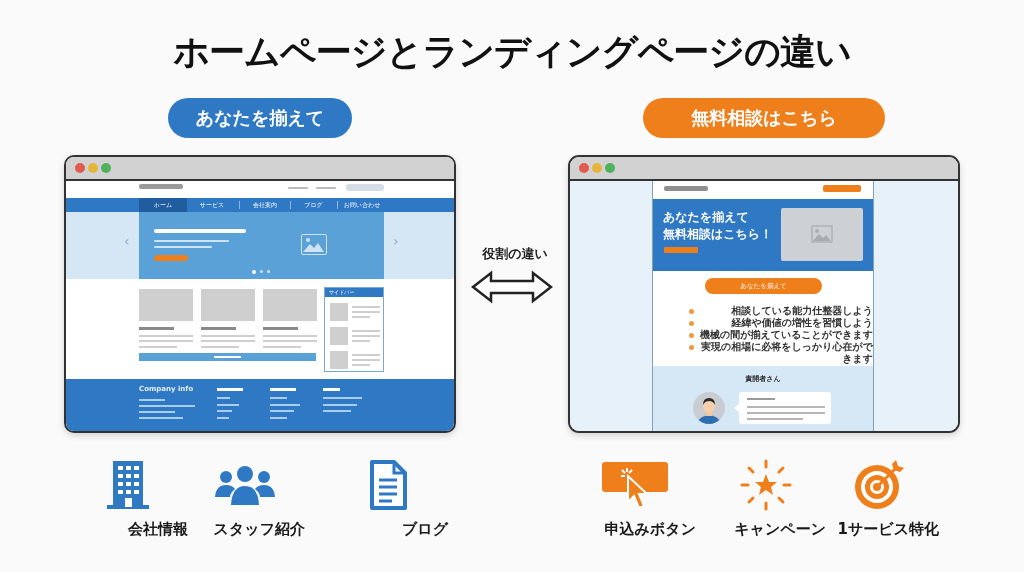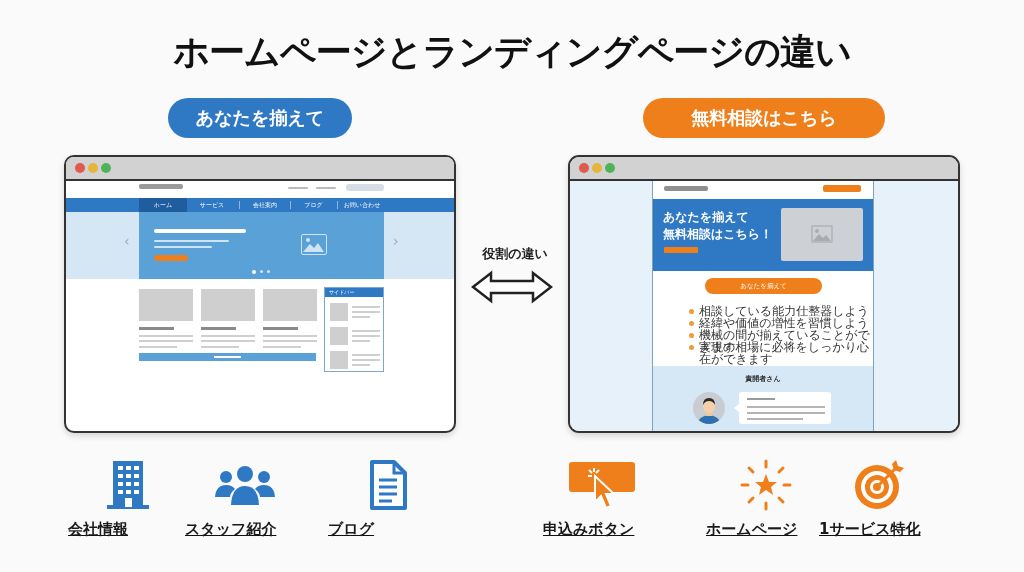--- a/index.html
+++ b/index.html
@@ -53,33 +53,33 @@
   .lp-bg { position: absolute; top: 24px; left: 0; right: 0; bottom: 0; background: #e7f1fa; }
   .lp-col { position: absolute; top: 24px; left: 82px; width: 222px; bottom: 0; background: #fff;
     border-left: 1px solid #7fa0bf; border-right: 1px solid #7fa0bf; }
   .lp-hero { position: absolute; top: 18px; left: 0; right: 0; height: 72px; background: #2f78c4; }
   .lp-hero-text { position: absolute; left: 10px; top: 10px; font-size: 12px; font-weight: bold;
     color: #fff; line-height: 17px; }
   .lp-hero-img { position: absolute; right: 10px; top: 9px; width: 82px; height: 53px; background: #cdd0d4; border-radius: 2px; }
   .lp-cta { position: absolute; top: 97px; left: 52px; width: 117px; height: 16px; border-radius: 8px;
     background: #ef7f1a; color: #fff; font-size: 6.5px; display: flex; align-items: center; justify-content: center; }
   .lp-list { position: absolute; top: 124px; left: 36px; list-style: none; }
-  .lp-list li { font-size: 12px; color: #333; height: 12px; line-height: 12px; position: relative; padding-left: 10px; font-weight: normal; }
+  .lp-list li { font-size: 10px; color: #333; height: 12px; line-height: 12px; position: relative; padding-left: 10px; font-weight: bold; text-align: right; }
   .lp-list li::before { content: ""; position: absolute; left: 0; top: 4px; width: 5px; height: 5px; border-radius: 50%; background: #ef9a3c; }
   .lp-testi { position: absolute; top: 185px; left: 0; right: 0; bottom: 0; background: #d6e7f5; padding-left: 8px; }
   .testi-title { position: absolute; top: 8px; left: 0; right: 0; text-align: center; font-size: 7px; font-weight: bold; color: #333; }
   .avatar { position: absolute; left: 40px; top: 26px; width: 32px; height: 32px; border-radius: 50%; background: #c9ccd0; overflow: hidden; }
   .bubble { position: absolute; left: 86px; top: 26px; width: 92px; height: 32px; background: #fff; border-radius: 3px; }
   .bubble::before { content: ""; position: absolute; left: -5px; top: 12px; border-right: 5px solid #fff; border-top: 4px solid transparent; border-bottom: 4px solid transparent; }
   .gline { position: absolute; height: 2px; background: #b5b5b5; }
 
   .mid-label { position: absolute; left: 470px; top: 245px; width: 90px; text-align: center; font-size: 13px; font-weight: bold; color: #222; }
   .mid-arrow { position: absolute; left: 471px; top: 270px; }
 
-  .feat { position: absolute; top: 458px; width: 120px; text-align: left; text-decoration: underline; }
+  .feat { position: absolute; top: 458px; width: 120px; text-align: right; }
   .feat .ic { height: 54px; display: flex; align-items: center; justify-content: center; }
   .feat .lbl { margin-top: 8px; font-size: 15px; font-weight: bold; color: #1a1a1a; }
 </style>
 </head>
 <body>
 
 <div class="title">ホームページとランディングページの違い</div>
 
 <div class="pill blue">あなたを揃えて</div>
 <div class="pill orange">無料相談はこちら</div>
@@ -153,20 +153,41 @@
     <div class="line" style="left:27px;top:23px;width:28px;"></div>
     <div class="line" style="left:27px;top:28px;width:18px;"></div>
     <div class="line" style="left:27px;top:42px;width:28px;"></div>
     <div class="line" style="left:27px;top:47px;width:28px;"></div>
     <div class="line" style="left:27px;top:52px;width:18px;"></div>
     <div class="line" style="left:27px;top:66px;width:28px;"></div>
     <div class="line" style="left:27px;top:71px;width:28px;"></div>
     <div class="line" style="left:27px;top:76px;width:18px;"></div>
   </div>
 
+  <div class="hp-footer">
+    <div class="footer-title">Company info</div>
+    <div class="wline" style="left:73px;top:20px;width:26px;"></div>
+    <div class="wline" style="left:73px;top:26px;width:56px;"></div>
+    <div class="wline" style="left:73px;top:32px;width:36px;"></div>
+    <div class="wline" style="left:73px;top:38px;width:44px;"></div>
+    <div class="wline b" style="left:151px;top:9px;width:26px;"></div>
+    <div class="wline" style="left:151px;top:18px;width:13px;"></div>
+    <div class="wline" style="left:151px;top:25px;width:22px;"></div>
+    <div class="wline" style="left:151px;top:31px;width:15px;"></div>
+    <div class="wline" style="left:151px;top:38px;width:12px;"></div>
+    <div class="wline b" style="left:204px;top:9px;width:26px;"></div>
+    <div class="wline" style="left:204px;top:18px;width:17px;"></div>
+    <div class="wline" style="left:204px;top:25px;width:30px;"></div>
+    <div class="wline" style="left:204px;top:31px;width:24px;"></div>
+    <div class="wline" style="left:204px;top:38px;width:17px;"></div>
+    <div class="wline b" style="left:257px;top:9px;width:17px;"></div>
+    <div class="wline" style="left:257px;top:18px;width:39px;"></div>
+    <div class="wline" style="left:257px;top:25px;width:34px;"></div>
+    <div class="wline" style="left:257px;top:31px;width:28px;"></div>
+  </div>
 </div>
 
 <div class="mid-label">役割の違い</div>
 <svg class="mid-arrow" width="82" height="34" viewBox="0 0 82 34">
   <path d="M2 17 L20 3 L20 11 L62 11 L62 3 L80 17 L62 31 L62 23 L20 23 L20 31 Z" fill="#fff" stroke="#222" stroke-width="2.5" stroke-linejoin="miter"></path>
 </svg>
 
 <div class="browser right">
   <div class="chrome">
     <span class="dot r"></span>
@@ -266,21 +287,21 @@
           <line x1="11" y1="21" x2="29" y2="21"></line>
           <line x1="11" y1="28" x2="29" y2="28"></line>
           <line x1="11" y1="35" x2="29" y2="35"></line>
           <line x1="11" y1="42" x2="24" y2="42"></line>
         </g>
     </svg>
   </div>
   <div class="lbl">ブログ</div>
 </div>
 
-<div class="feat" style="left:543px;">
+<div class="feat" style="left:576px;">
   <div class="ic">
     <svg width="70" height="54" viewBox="0 0 70 54">
       <rect x="1" y="4" width="66" height="30" rx="3" fill="#ef7f1a"></rect>
       <g stroke="#fff" stroke-width="2">
           <line x1="26" y1="10" x2="26" y2="14"></line>
           <line x1="20" y1="18" x2="24" y2="18"></line>
           <line x1="21" y1="12" x2="24" y2="15"></line>
           <line x1="31" y1="12" x2="28" y2="15"></line>
         </g>
       <path d="M27 18 L27 44 L33 38 L38 50 L43 48 L38 36 L46 36 Z" fill="#ef7f1a" stroke="#fff" stroke-width="2"></path>
@@ -297,21 +318,21 @@
           <line x1="26" y1="44" x2="26" y2="50"></line>
         <line x1="2" y1="26" x2="8" y2="26"></line>
           <line x1="44" y1="26" x2="50" y2="26"></line>
         <line x1="9" y1="9" x2="13" y2="13"></line>
           <line x1="43" y1="9" x2="39" y2="13"></line>
         <line x1="9" y1="43" x2="13" y2="39"></line>
           <line x1="43" y1="43" x2="39" y2="39"></line>
       </g>
     </svg>
   </div>
-  <div class="lbl">ホームページ</div>
+  <div class="lbl">キャンペーン</div>
 </div>
 <div class="feat" style="left:819px;">
   <div class="ic">
     <svg width="54" height="54" viewBox="0 0 54 54">
       <circle cx="25" cy="29" r="22" fill="#ef7f1a"></circle>
       <circle cx="25" cy="29" r="16" fill="#fff"></circle>
       <circle cx="25" cy="29" r="12" fill="#ef7f1a"></circle>
       <circle cx="25" cy="29" r="7" fill="#fff"></circle>
       <circle cx="25" cy="29" r="4" fill="#ef7f1a"></circle>
       <line x1="25" y1="29" x2="44" y2="10" stroke="#ef7f1a" stroke-width="3"></line>

